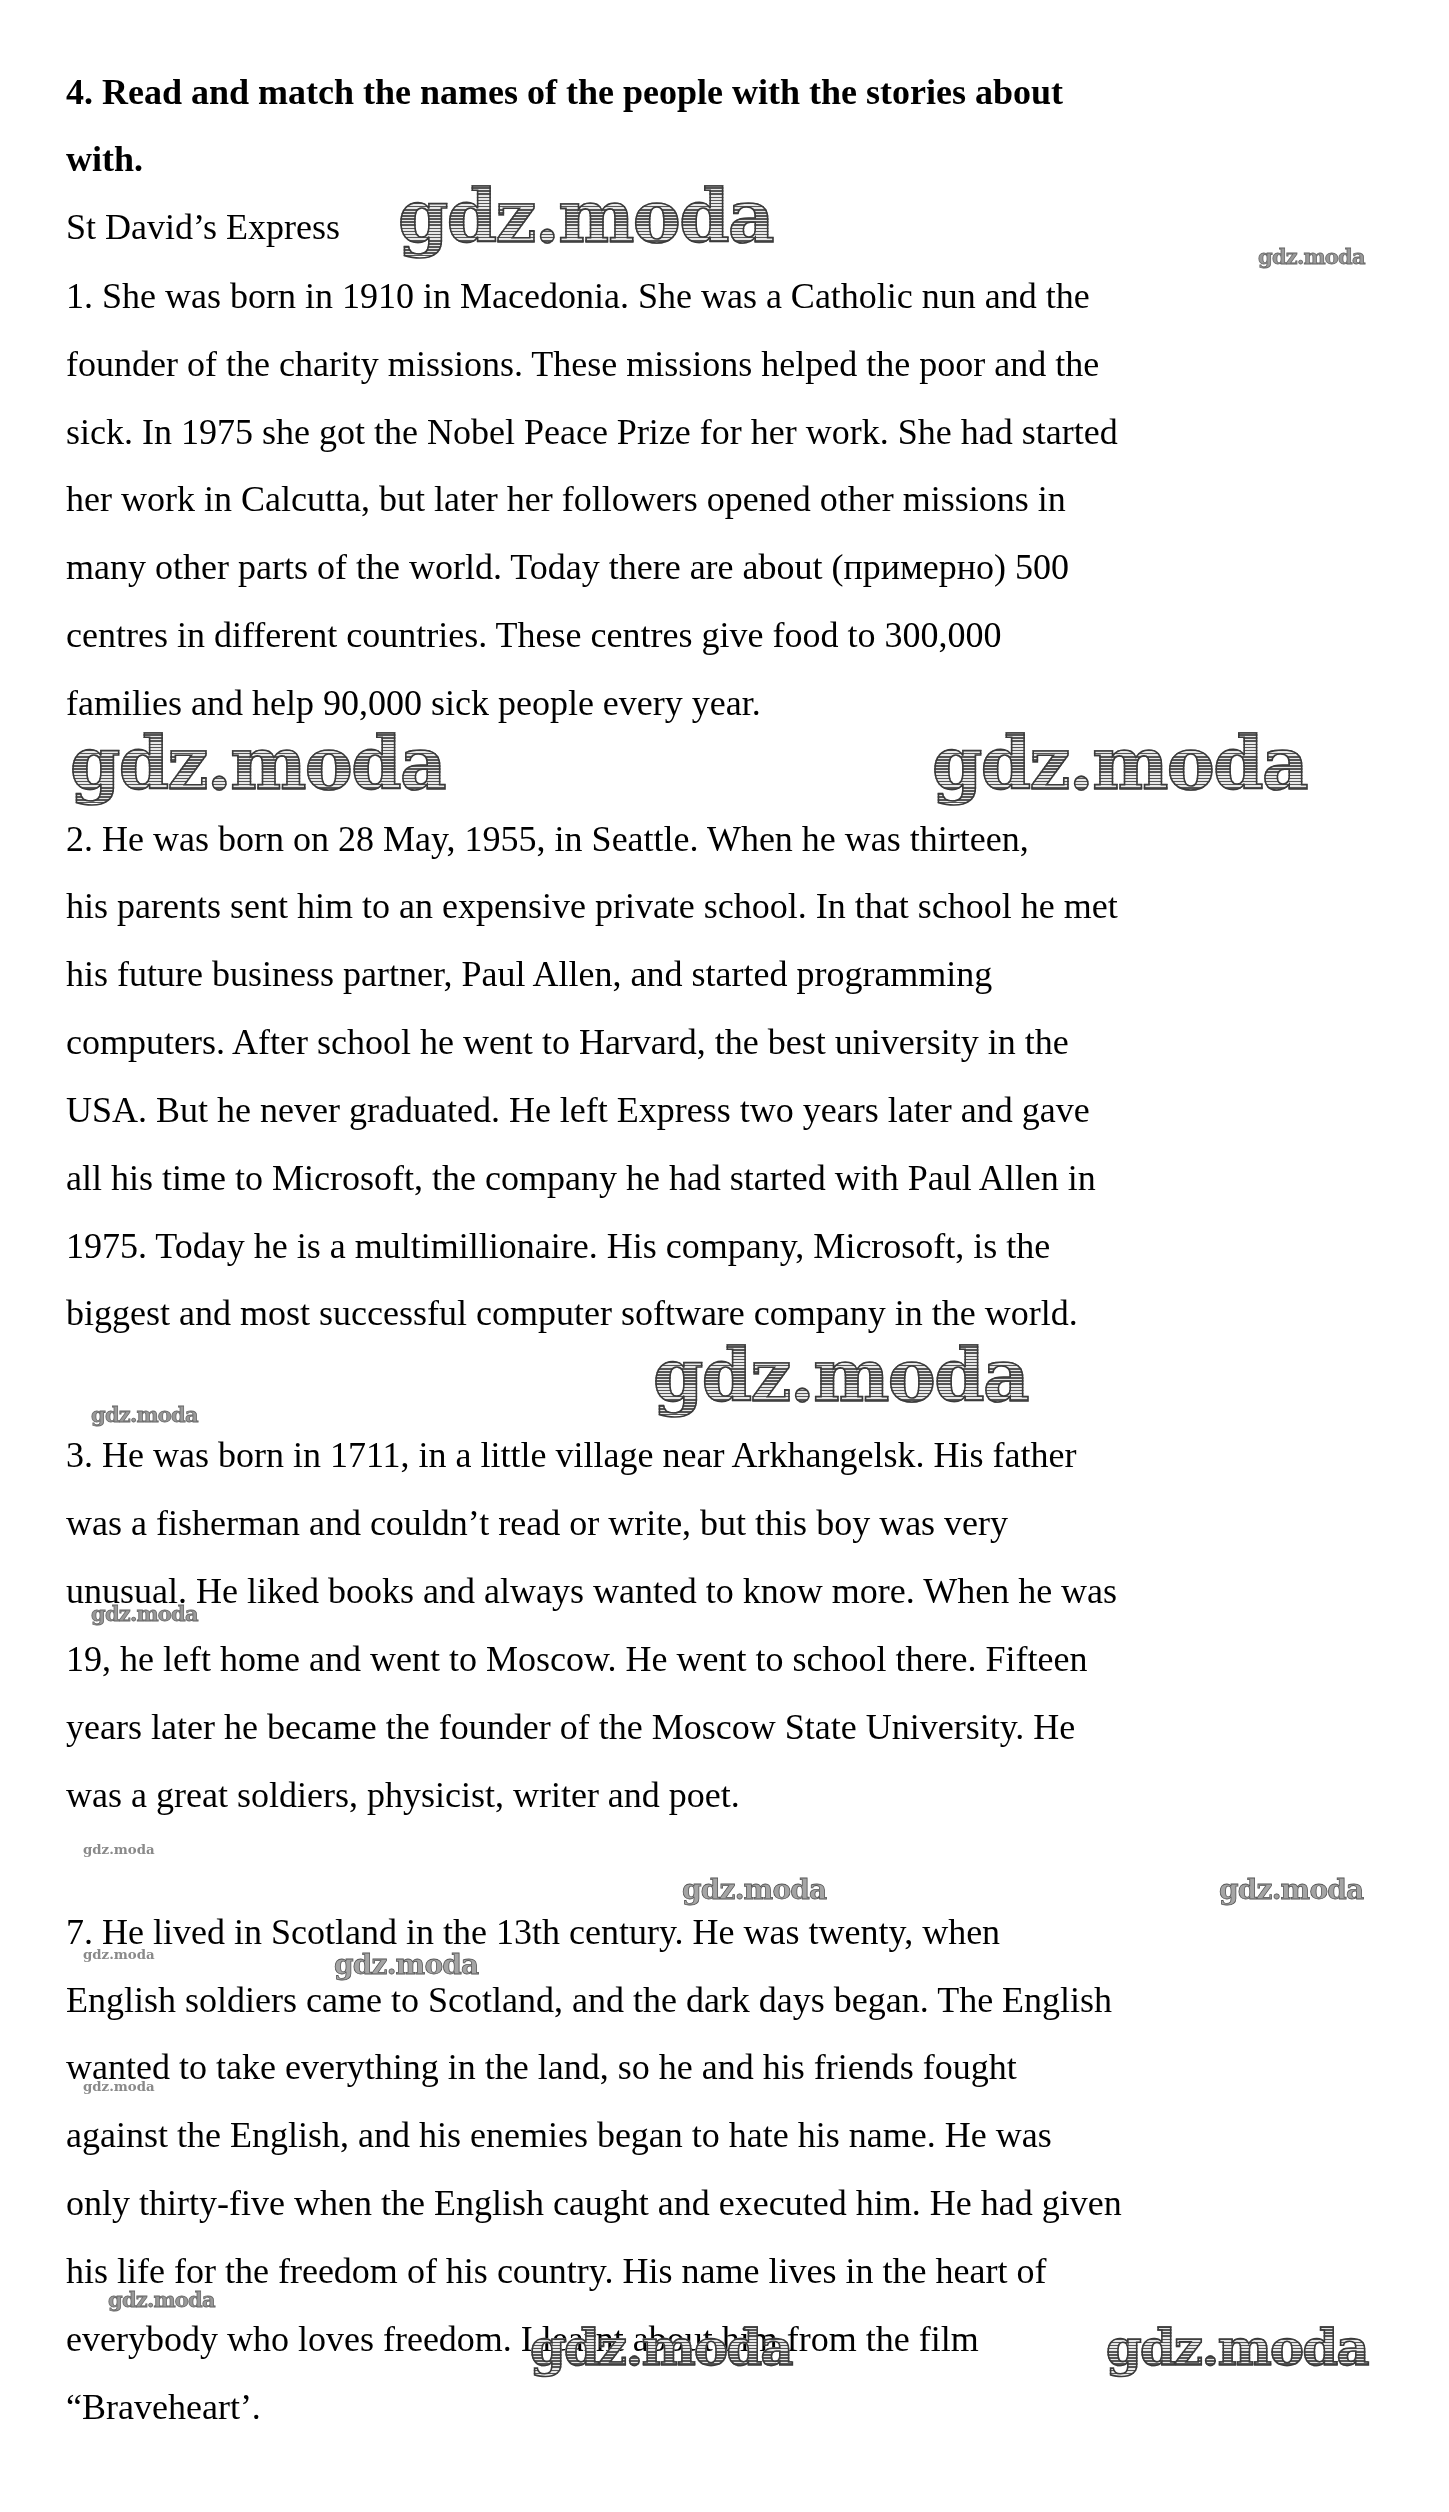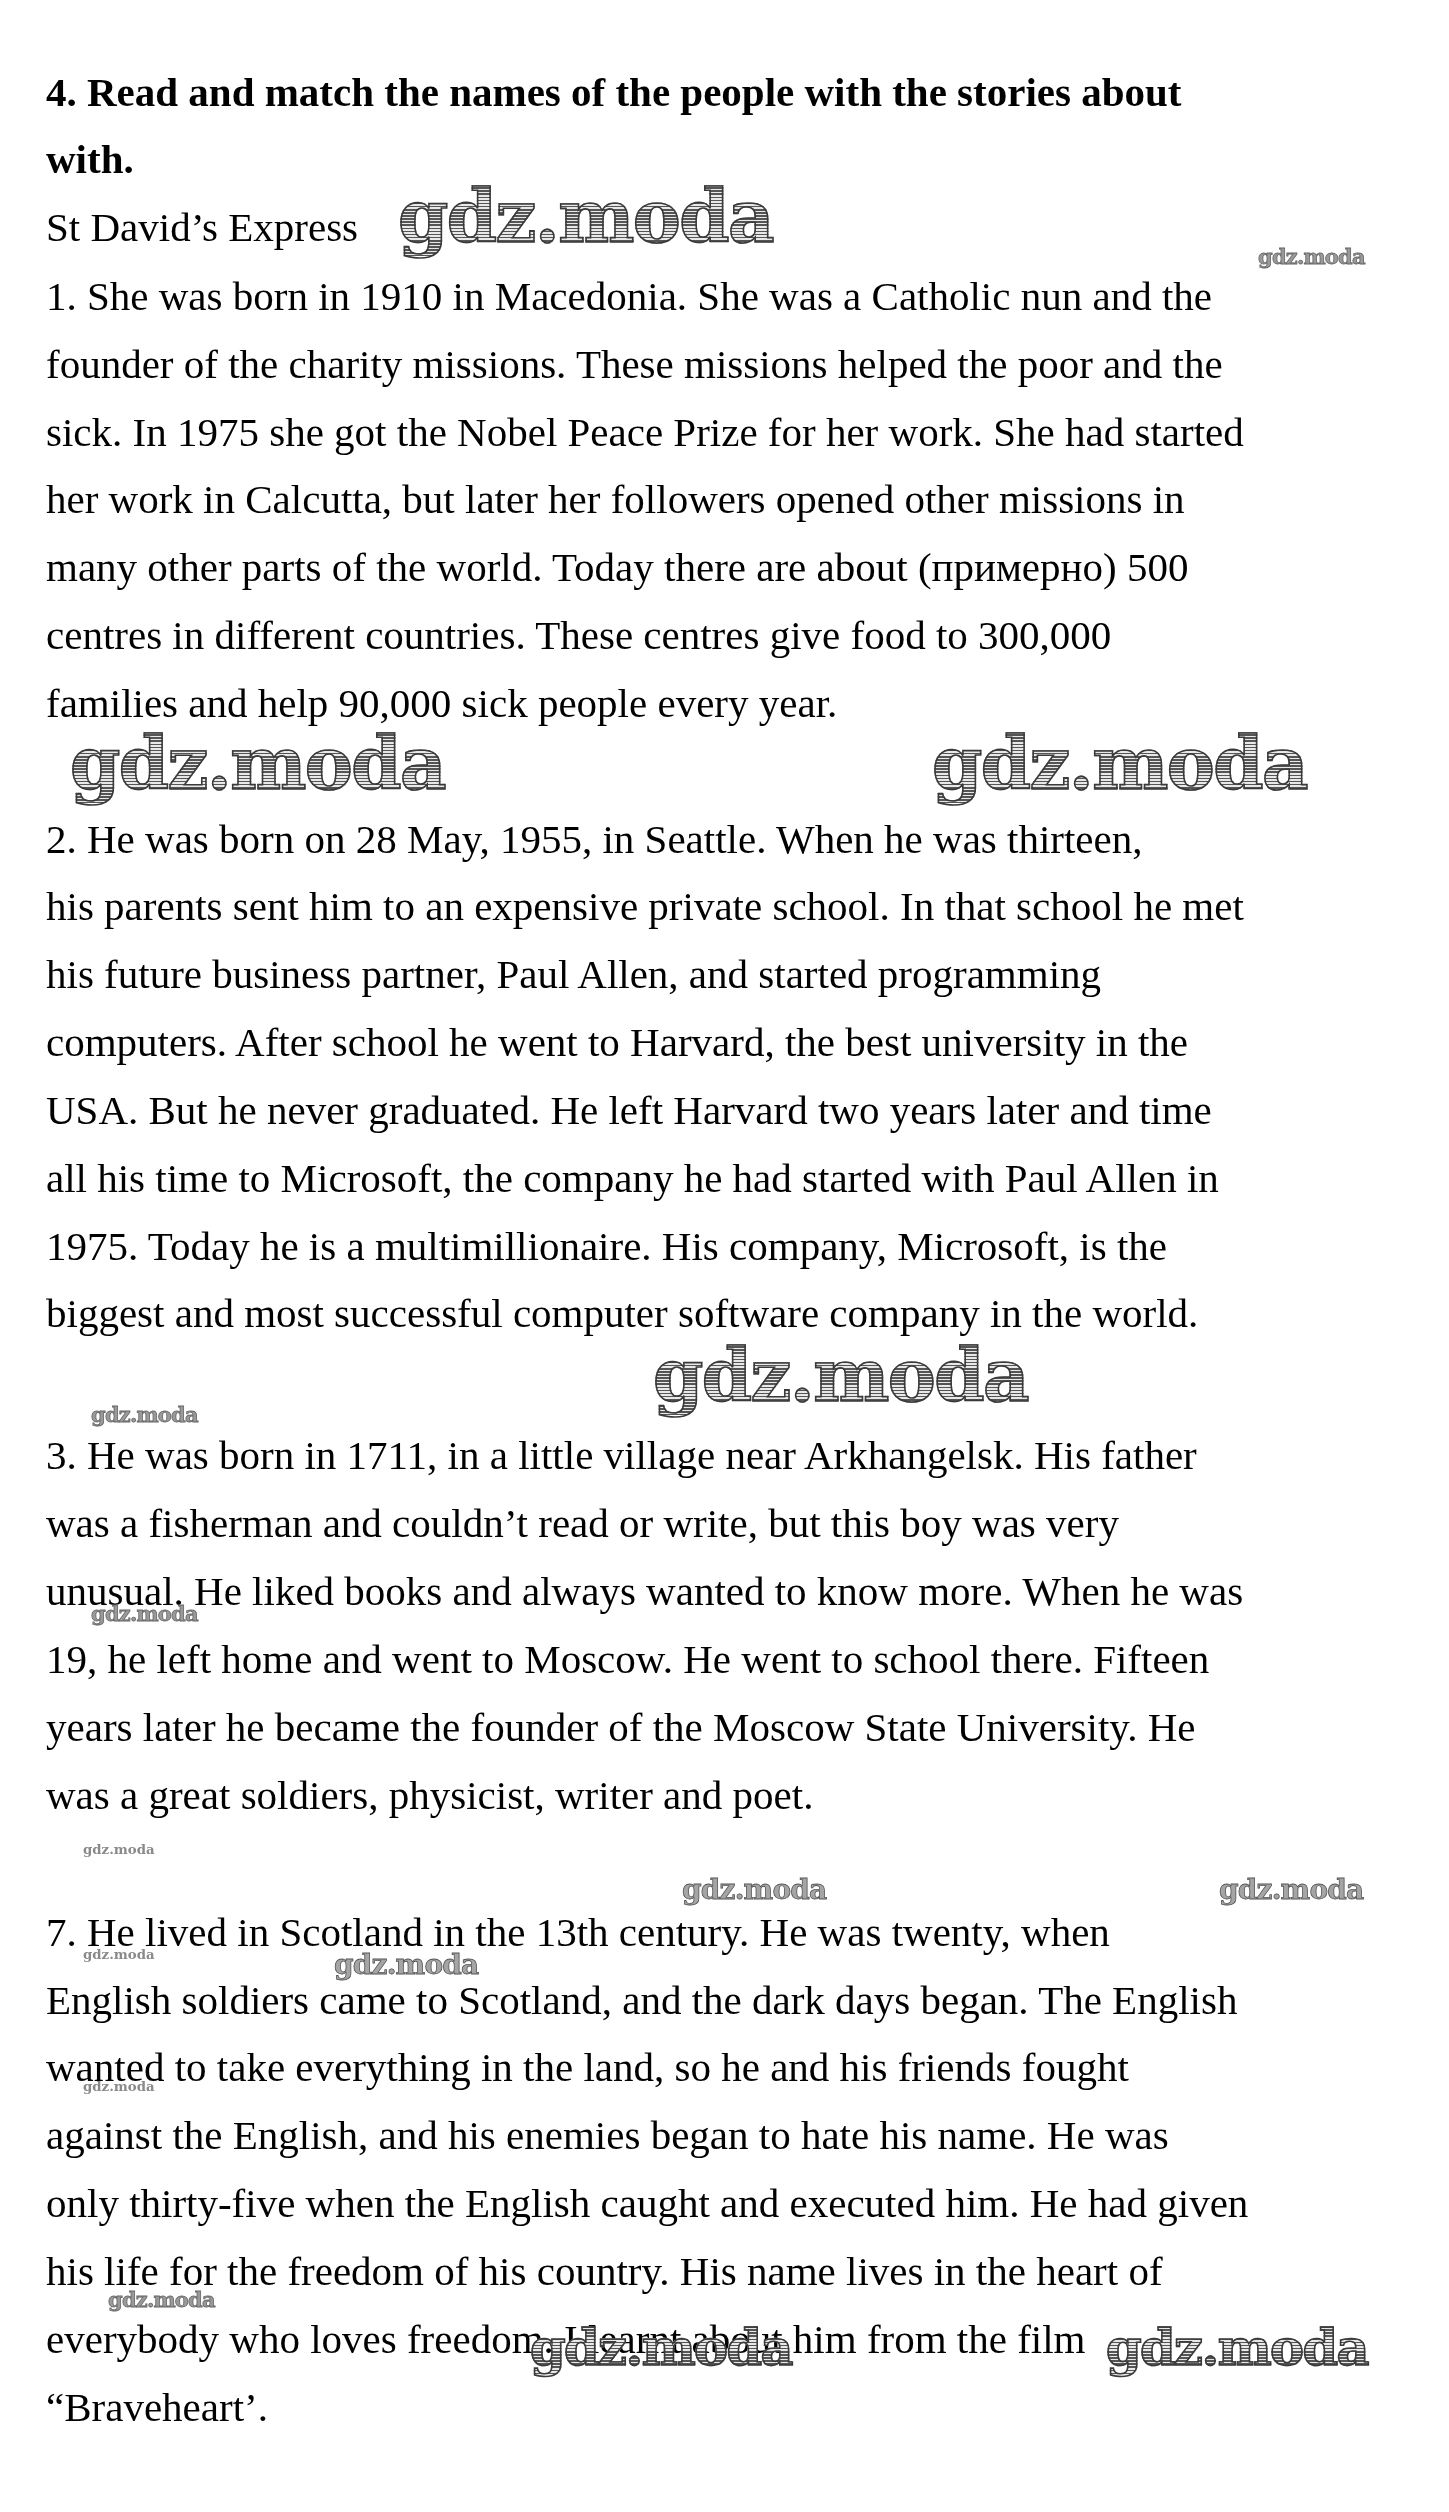--- a/index.html
+++ b/index.html
@@ -2,22 +2,22 @@
 <html style="font-size:12.5px"><head>
 <meta charset="utf-8">
 <style>
   html, body { margin: 0; padding: 0; background: #ffffff; }
   body {
     width: 1449px; height: 2512px; position: relative; overflow: hidden;
     font-family: "Liberation Serif", "DejaVu Serif", serif;
     color: #000;
   }
   .line {
-    position: absolute; left: 46px;
-    font-size: 41px; line-height: 47px; white-space: nowrap;
+    position: absolute; left: 66px;
+    font-size: 36px; line-height: 47px; white-space: nowrap;
   }
   .bold { font-weight: bold; }
   .wm-big, .wm-small {
     position: absolute; white-space: nowrap;
     font-family: "DejaVu Serif", "Liberation Serif", serif;
     font-weight: bold;
     color: transparent;
     -webkit-text-stroke: 1.6px #3a3a3a;
     background-image: repeating-linear-gradient(180deg, #555 0px, #555 1.6px, #e8e8e8 1.6px, #e8e8e8 3.1px);
     -webkit-background-clip: text; background-clip: text;
@@ -56,21 +56,21 @@
   <div class="line" style="top:544px">many other parts of the world. Today there are about (примерно) 500</div>
   <div class="line" style="top:612px">centres in different countries. These centres give food to 300,000</div>
   <div class="line" style="top:680px">families and help 90,000 sick people every year.</div>
 </div>
 
 <div>
   <div class="line" style="top:816px">2. He was born on 28 May, 1955, in Seattle. When he was thirteen,</div>
   <div class="line" style="top:883px">his parents sent him to an expensive private school. In that school he met</div>
   <div class="line" style="top:951px">his future business partner, Paul Allen, and started programming</div>
   <div class="line" style="top:1019px">computers. After school he went to Harvard, the best university in the</div>
-  <div class="line" style="top:1087px">USA. But he never graduated. He left Harvard two years later and time</div>
+  <div class="line" style="top:1087px">USA. But he never graduated. He left Express two years later and gave</div>
   <div class="line" style="top:1155px">all his time to Microsoft, the company he had started with Paul Allen in</div>
   <div class="line" style="top:1223px">1975. Today he is a multimillionaire. His company, Microsoft, is the</div>
   <div class="line" style="top:1290px">biggest and most successful computer software company in the world.</div>
 </div>
 
 <div>
   <div class="line" style="top:1432px">3. He was born in 1711, in a little village near Arkhangelsk. His father</div>
   <div class="line" style="top:1500px">was a fisherman and couldn’t read or write, but this boy was very</div>
   <div class="line" style="top:1568px">unusual. He liked books and always wanted to know more. When he was</div>
   <div class="line" style="top:1636px">19, he left home and went to Moscow. He went to school there. Fifteen</div>

